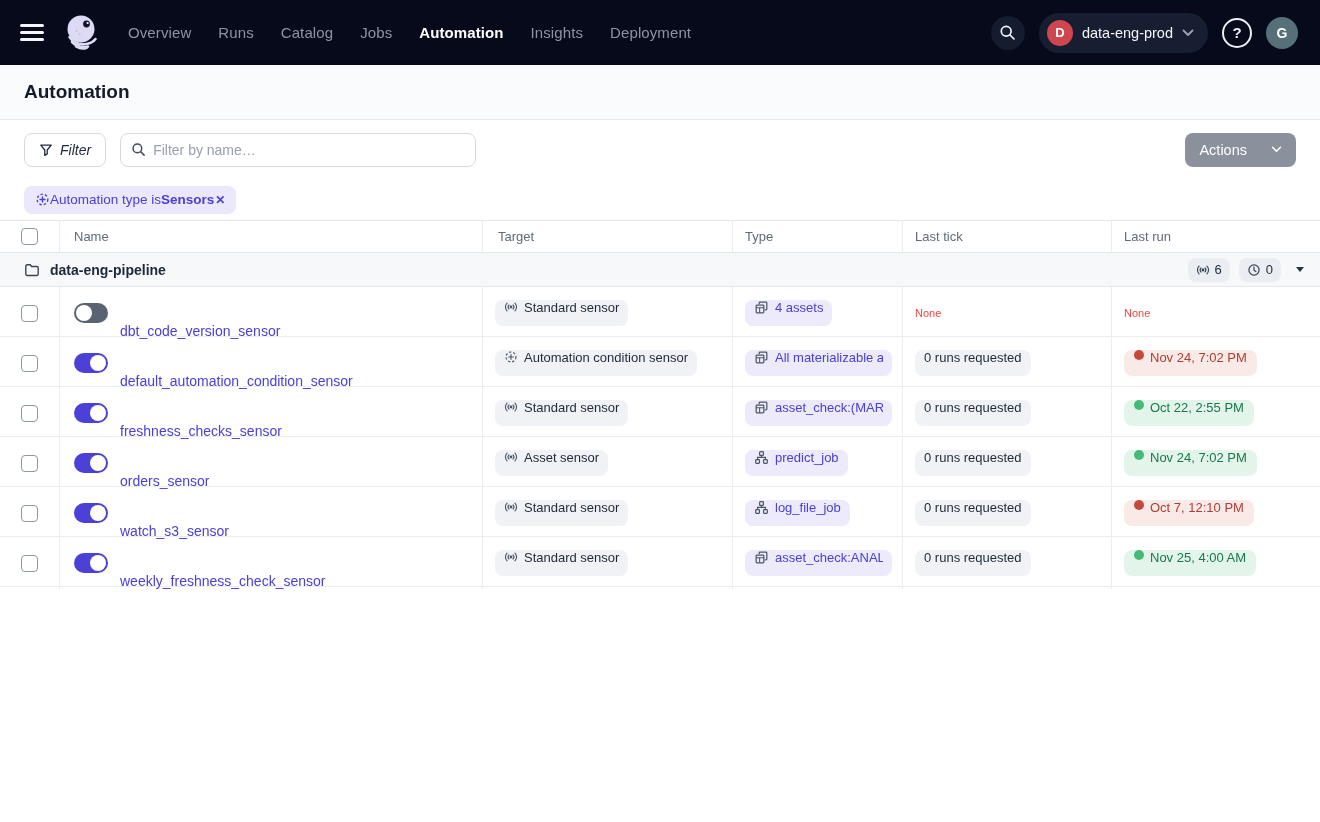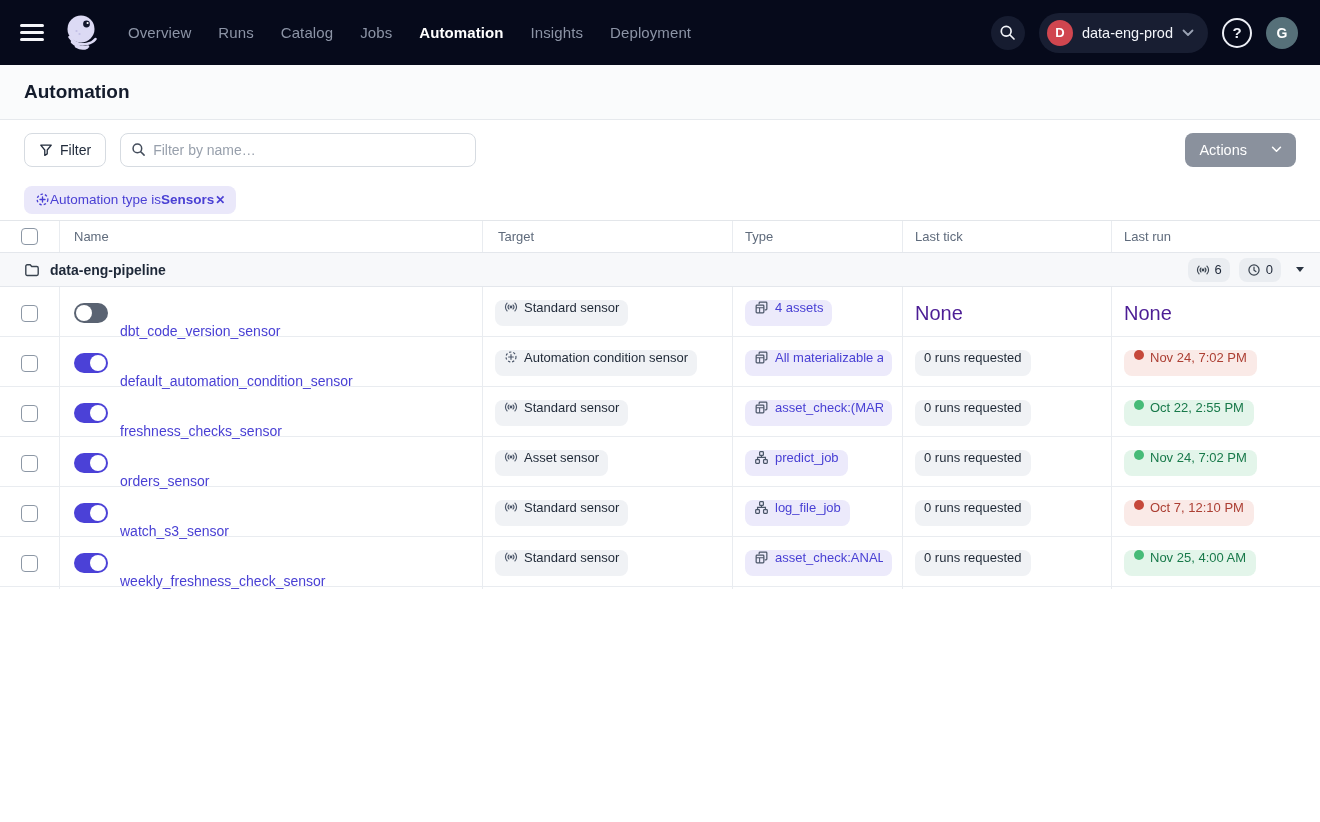--- a/index.html
+++ b/index.html
@@ -21,21 +21,21 @@
   .depl-name { color:#F2F4F9; font-size:14.5px; font-weight:500; }
   .help-btn { width:30px; height:30px; border-radius:50%; border:2px solid #EDEFF6; color:#EDEFF6; font-size:15px; font-weight:700; display:flex; align-items:center; justify-content:center; cursor:pointer; }
   .user-avatar { width:32px; height:32px; border-radius:50%; background:#567079; color:#fff; font-size:14px; font-weight:600; display:flex; align-items:center; justify-content:center; cursor:pointer; }
 
   
   .titlebar { height:55px; background:#FAFBFC; border-bottom:1px solid #E6E9ED; display:flex; align-items:center; padding:0 24px; }
   .page-title { font-size:19px; font-weight:700; color:#141C2C; }
 
   
   .toolbar { height:59px; display:flex; align-items:center; padding:0 24px; gap:14px; background:#fff; }
-  .btn-filter { height:34px; display:flex; align-items:center; gap:7px; padding:0 14px; background:#fff; border:1px solid #D6DBE1; border-radius:8px; font-size:14px; color:#222C3C; font-weight:500; cursor:pointer; }
+  .btn-filter { height:34px; display:flex; align-items:center; gap:7px; padding:0 14px; background:#fff; border:1px solid #D6DBE1; border-radius:8px; font-size:14px; color:#222C3C; font-weight:500; cursor:pointer;font-style:italic; }
   .search-box { width:356px; height:34px; border:1px solid #D6DBE1; border-radius:8px; display:flex; align-items:center; gap:7px; padding:0 10px; background:#fff; }
   .search-box input { border:none; outline:none; flex:1; font-size:14px; font-family:"Liberation Sans",sans-serif; color:#c2410c; background:transparent; }
   .search-box input::placeholder { color:#98A0AC; }
   .btn-actions { margin-left:auto; height:34px; display:flex; align-items:center; gap:24px; padding:0 14px; background:#8A919D; border:none; border-radius:8px; color:#fff; font-size:14.5px; font-weight:500; cursor:pointer; }
 
   
   .chiprow { height:42px; padding:0 24px; display:flex; align-items:center; background:#fff; border-bottom:1px solid #E3E6EA; }
   .filter-chip { height:28px; background:#EAE8FA; border-radius:8px; display:flex; align-items:center; padding:0 11px; color:#4A40D4; font-size:13.5px; }
   .filter-chip b { font-weight:700; }
   .chip-close { font-size:12px; font-weight:700; cursor:pointer; margin-left:1px; }
@@ -64,21 +64,21 @@
   .toggle.off { background:#5A6372; }
   .toggle .knob { position:absolute; top:2px; width:16px; height:16px; background:#fff; border-radius:50%; }
   .toggle.on .knob { right:2px; }
   .toggle.off .knob { left:2px; }
 
   .chip { height:26px; border-radius:8px; display:inline-flex; gap:6px; padding:0 9px; font-size:13px; white-space:nowrap; }
   .chip-gray { background:#F0F2F5; color:#1F2937; }
   .chip-lav { background:#ECEAFB; color:#4940D4; cursor:pointer; }
   .chip .ic { display:inline-flex; color:#4A5568; flex:0 0 auto; }
   .trunc { max-width:108px; overflow:hidden; }
-  .plain { font-size:20px; color:#4c1d95; }
+  .plain { font-size:11px; color:#ef4444; }
   .chip.status { padding:0 10px; }
   .chip.status .dot { width:10px; height:10px; border-radius:50%; flex:0 0 auto; }
   .chip.status.red { background:#FAEAE7; color:#AC3F33; }
   .chip.status.red .dot { background:#C5483A; }
   .chip.status.green { background:#E3F5EA; color:#18794A; }
   .chip.status.green .dot { background:#45BB77; }
 
   svg { display:block; }
 </style>
 </head>

